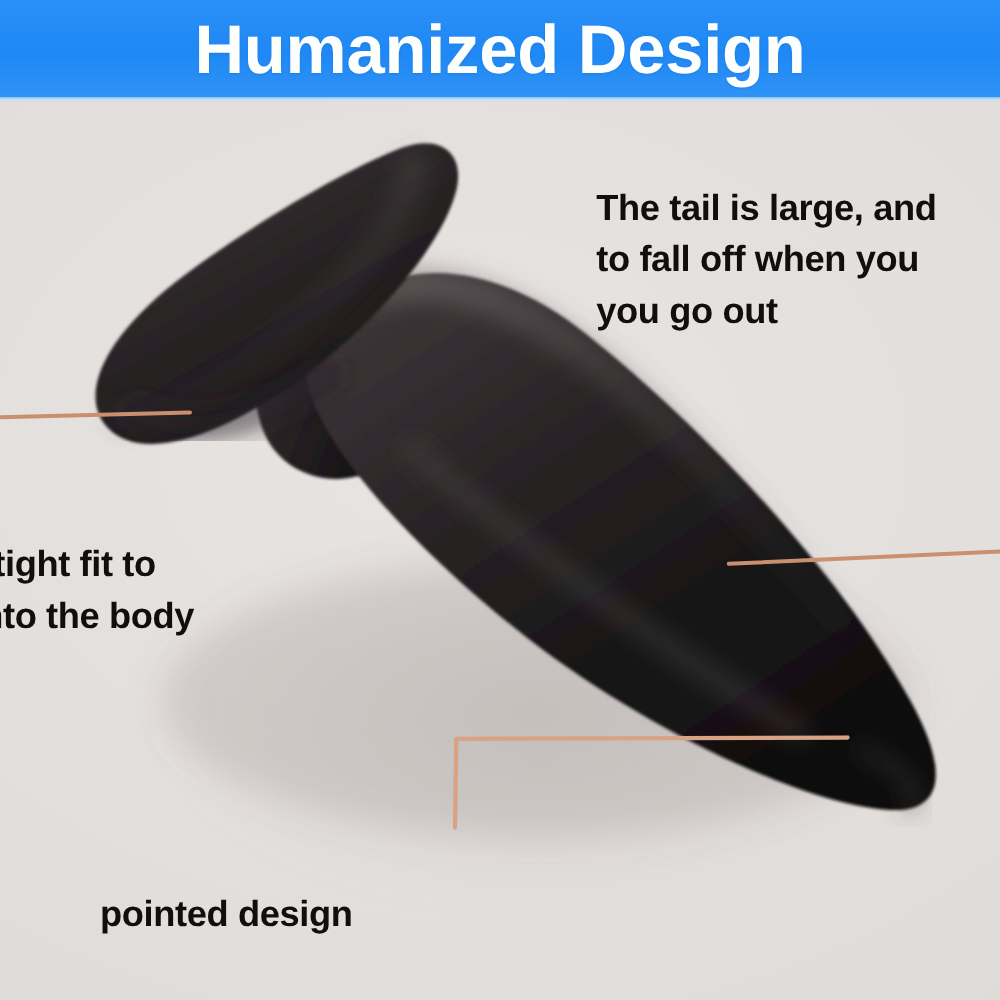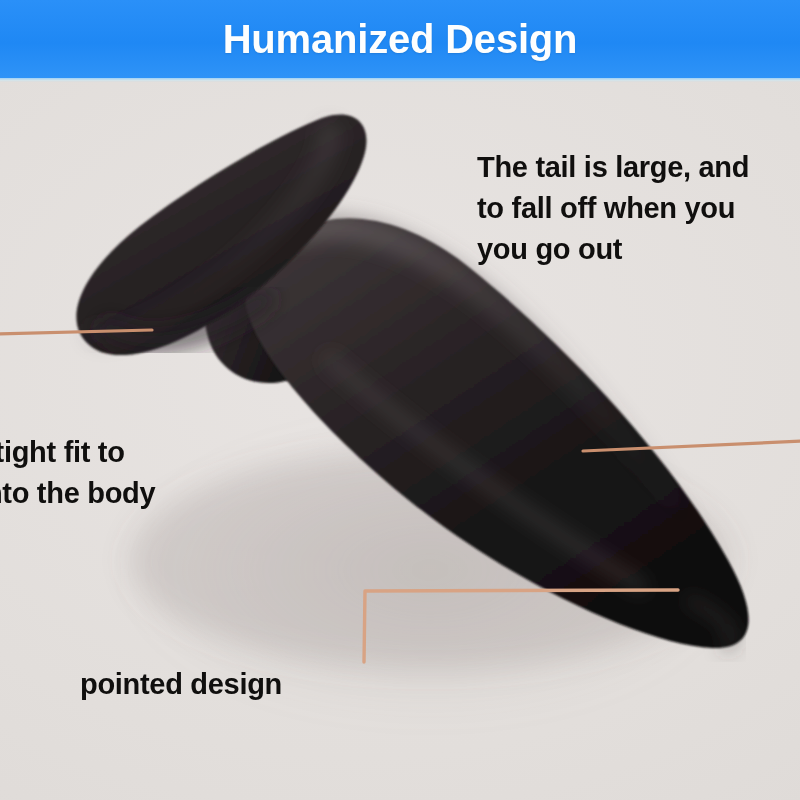--- a/index.html
+++ b/index.html
@@ -54,21 +54,21 @@
     width: 800px;
     height: 4px;
     background: linear-gradient(180deg, #9fd0f6 0%, #d4e4ea 60%, #e0dcda 100%);
   }
   .banner-title {
     position: absolute;
     left: 0;
     top: 11px;
     width: 800px;
     text-align: center;
-    font-size: 40px;
+    font-size: 55px;
     line-height: 56px;
     font-weight: bold;
     color: #fdfefe;
     letter-spacing: -0.2px;
     text-shadow: 0 1px 2px rgba(0,0,0,0.10);
     white-space: nowrap;
   }
 
   
   .product {
@@ -109,21 +109,21 @@
   #caption-fit {
     left: -48px;
     top: 432px;
     width: 330px;
   }
   #caption-point {
     left: 62px;
     top: 664px;
     width: 430px;
   }
-  #caption-point .line.l2 { padding-left: 18px; }
+  #caption-point .line.l2 { padding-left: 18px; margin-top: 48px; }
 </style>
 </head>
 <body>
 
 <div id="page">
 
   <div class="bg"></div>
   <div class="bg-soft-shadow"></div>
 
   <svg class="product" viewBox="0 0 800 800">

